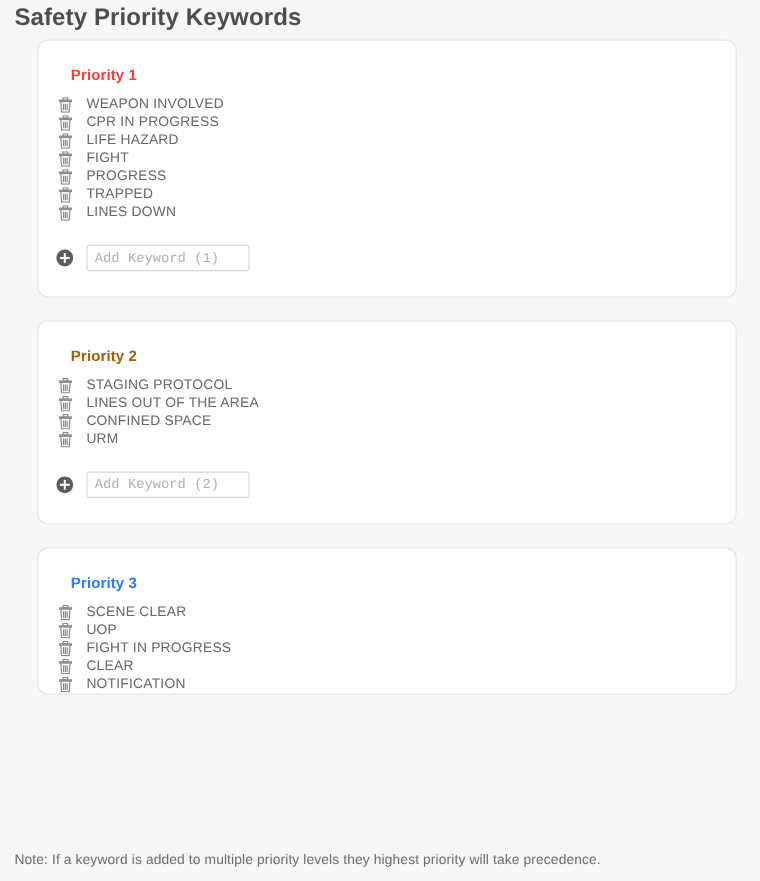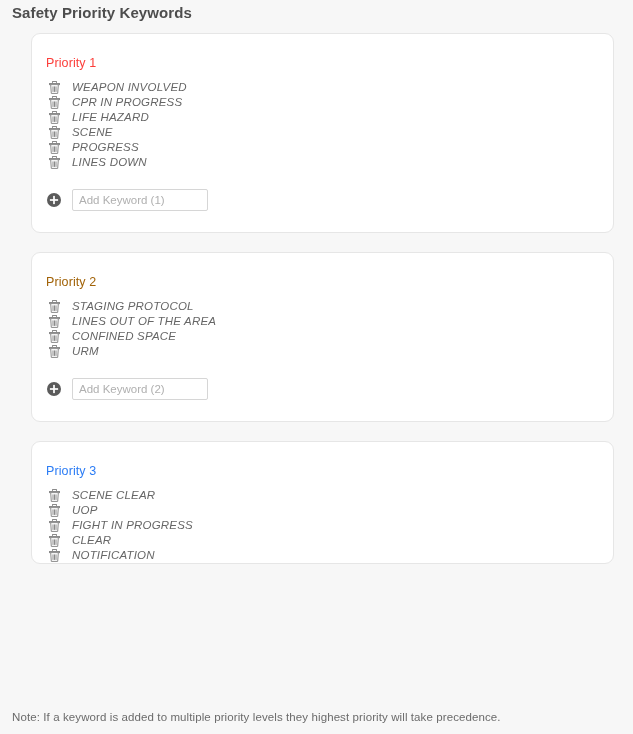--- a/index.html
+++ b/index.html
@@ -19,21 +19,21 @@
     position: relative;
     width: 633px;
     height: 734px;
     box-sizing: border-box;
   }
 
   .page-title {
     position: absolute;
     left: 12px;
     top: 4px;
-    font-size: 15px;
+    font-size: 20px;
     font-weight: bold;
     color: #4d4d4d;
     letter-spacing: 0.1px;
   }
 
   .cards {
     position: absolute;
     left: 31px;
     top: 33px;
     width: 583px;
@@ -48,22 +48,22 @@
     padding: 22px 0 0 0;
     margin-bottom: 19px;
   }
 
   .card-inner {
     padding: 0 14px 0 14px;
   }
 
   .priority-heading {
     font-size: 12.5px;
-    font-weight: normal;
-    margin: 0 0 10px 0;
+    font-weight: bold;
+    margin: 0 0 10px 13px;
     padding-left: 0px;
     letter-spacing: 0.1px;
   }
 
   .keyword-list {
     list-style: none;
     margin: 0;
     padding: 0 0 0 0;
   }
 
@@ -85,21 +85,20 @@
     cursor: pointer;
   }
   .trash-icon svg { display: block; }
 
   .keyword-label {
     font-size: 11.5px;
     color: #666666;
     line-height: 15px;
     white-space: nowrap;
     letter-spacing: 0.2px;
-    font-style: italic;
   }
 
   .add-row {
     display: flex;
     align-items: center;
     margin-top: 19px;
     padding-bottom: 21px;
   }
 
   .add-btn {
@@ -114,21 +113,21 @@
   }
   .add-btn svg { display: block; }
 
   .add-input {
     width: 136px;
     height: 22px;
     box-sizing: border-box;
     border: 1px solid #d6d6d6;
     border-radius: 2px;
     background: #ffffff;
-    font-family: Liberation Sans, sans-serif;
+    font-family: Liberation Mono, monospace;
     font-size: 11.5px;
     color: #555555;
     padding: 0 6px;
     outline: none;
   }
   .add-input::placeholder {
     color: #b0b0b0;
     opacity: 1;
   }
 
@@ -207,39 +206,54 @@
         <g fill="none" stroke="#8a8a8a" stroke-width="1">
           <rect x="0.5" y="2.5" width="10" height="1.1"></rect>
           <path d="M1.7 3.8 L2.3 12.4 L8.7 12.4 L9.3 3.8"></path>
           <rect x="3.6" y="0.5" width="3.8" height="2"></rect>
           <line x1="4.0" y1="5.4" x2="4.0" y2="10.9"></line>
           <line x1="5.5" y1="5.4" x2="5.5" y2="10.9"></line>
           <line x1="7.0" y1="5.4" x2="7.0" y2="10.9"></line>
         </g>
       </svg>
     </span>
-    <span class="keyword-label">SCENE</span>
+    <span class="keyword-label">FIGHT</span>
   </li>
 
   <li class="keyword-row">
     <span class="trash-icon">
       <svg width="11" height="13" viewBox="0 0 11 13" aria-hidden="true">
         <g fill="none" stroke="#8a8a8a" stroke-width="1">
           <rect x="0.5" y="2.5" width="10" height="1.1"></rect>
           <path d="M1.7 3.8 L2.3 12.4 L8.7 12.4 L9.3 3.8"></path>
           <rect x="3.6" y="0.5" width="3.8" height="2"></rect>
           <line x1="4.0" y1="5.4" x2="4.0" y2="10.9"></line>
           <line x1="5.5" y1="5.4" x2="5.5" y2="10.9"></line>
           <line x1="7.0" y1="5.4" x2="7.0" y2="10.9"></line>
         </g>
       </svg>
     </span>
     <span class="keyword-label">PROGRESS</span>
   </li>
 
+  <li class="keyword-row">
+    <span class="trash-icon">
+      <svg width="11" height="13" viewBox="0 0 11 13" aria-hidden="true">
+        <g fill="none" stroke="#8a8a8a" stroke-width="1">
+          <rect x="0.5" y="2.5" width="10" height="1.1"></rect>
+          <path d="M1.7 3.8 L2.3 12.4 L8.7 12.4 L9.3 3.8"></path>
+          <rect x="3.6" y="0.5" width="3.8" height="2"></rect>
+          <line x1="4.0" y1="5.4" x2="4.0" y2="10.9"></line>
+          <line x1="5.5" y1="5.4" x2="5.5" y2="10.9"></line>
+          <line x1="7.0" y1="5.4" x2="7.0" y2="10.9"></line>
+        </g>
+      </svg>
+    </span>
+    <span class="keyword-label">TRAPPED</span>
+  </li>
 
   <li class="keyword-row">
     <span class="trash-icon">
       <svg width="11" height="13" viewBox="0 0 11 13" aria-hidden="true">
         <g fill="none" stroke="#8a8a8a" stroke-width="1">
           <rect x="0.5" y="2.5" width="10" height="1.1"></rect>
           <path d="M1.7 3.8 L2.3 12.4 L8.7 12.4 L9.3 3.8"></path>
           <rect x="3.6" y="0.5" width="3.8" height="2"></rect>
           <line x1="4.0" y1="5.4" x2="4.0" y2="10.9"></line>
           <line x1="5.5" y1="5.4" x2="5.5" y2="10.9"></line>

